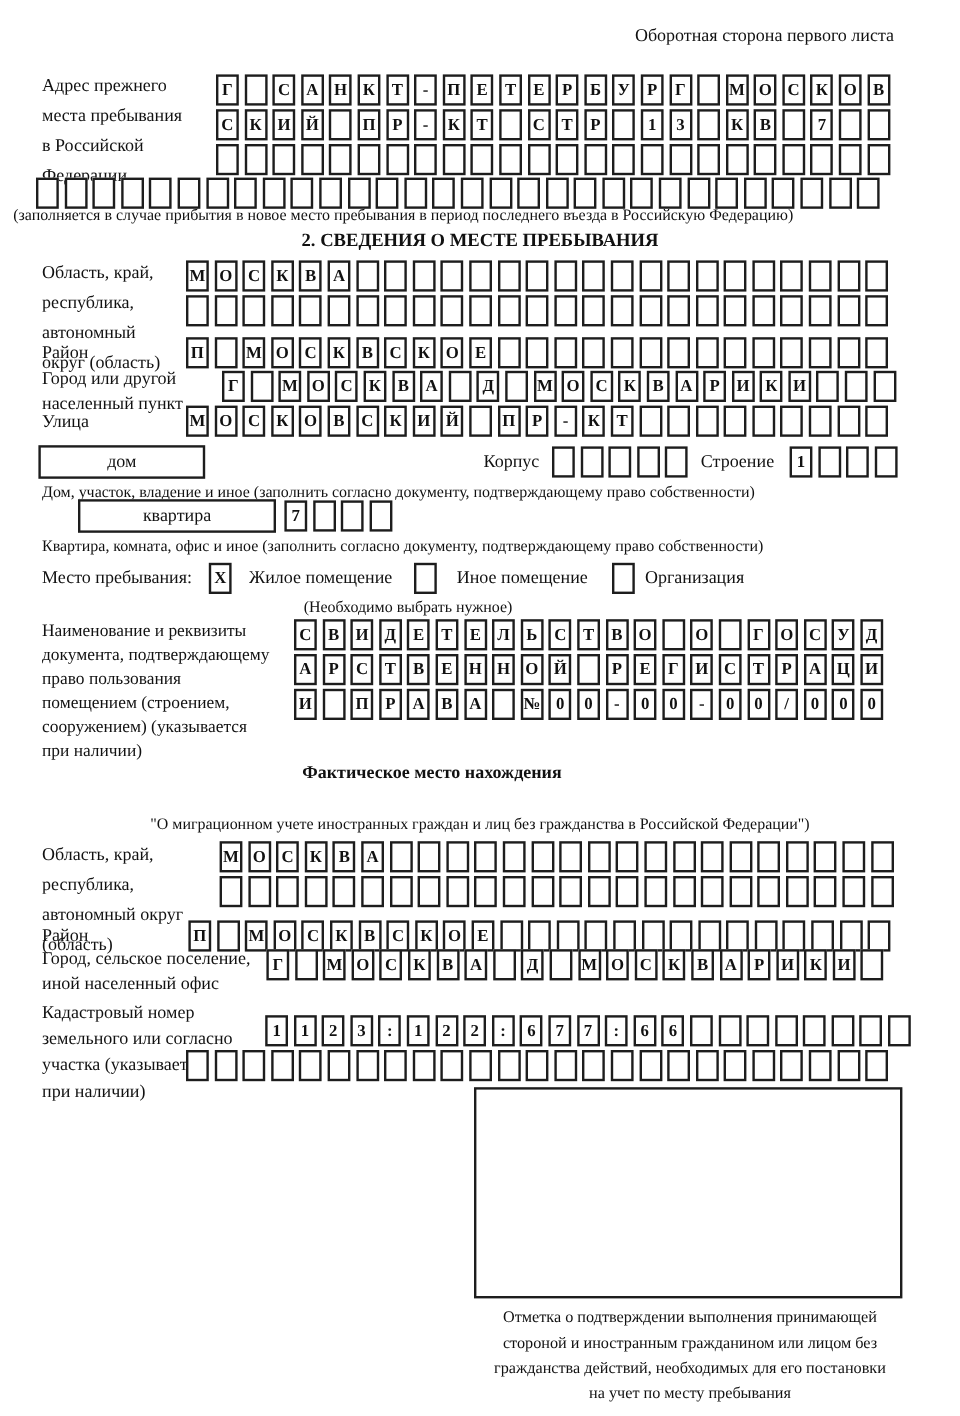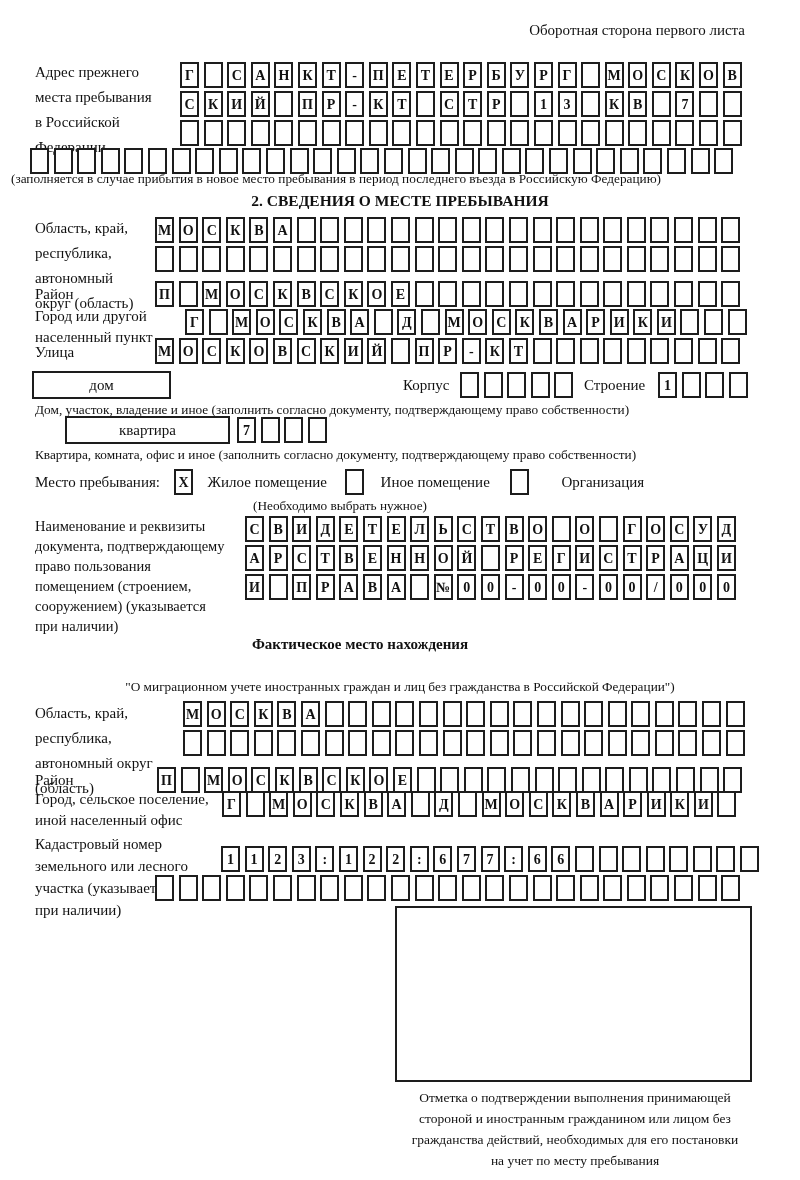--- a/index.html
+++ b/index.html
@@ -74,21 +74,21 @@
   <div class="abs cells" style="left:237px;top:417px;"><span class="cell">7</span><span class="cell"></span><span class="cell"></span><span class="cell"></span></div>
   <div class="abs caption" style="left:35px;top:447px;">Квартира, комната, офис и иное (заполнить согласно документу, подтверждающему право собственности)</div>
 
   <div class="abs" style="left:35px;top:469px;white-space:nowrap;">
     <span class="inlinetext">Место пребывания:</span>
     <span class="cells" style="display:inline-block;margin-left:10px;"><span class="cell">X</span></span>
     <span class="inlinetext" style="margin-left:6px;">Жилое помещение</span>
     <span class="cells" style="display:inline-block;margin-left:14px;"><span class="cell"></span></span>
     <span class="inlinetext" style="margin-left:8px;">Иное помещение</span>
     <span class="cells" style="display:inline-block;margin-left:16px;"><span class="cell"></span></span>
-    <span class="inlinetext" style="margin-left:24px;">Организация</span>
+    <span class="inlinetext" style="">Организация</span>
   </div>
   <div class="abs caption" style="left:180px;top:498px;width:320px;text-align:center;">(Необходимо выбрать нужное)</div>
 
   <div class="abs lbl lh20" style="left:35px;top:516px;font-size:14.5px;">
       <div>Наименование и реквизиты</div>
       <div>документа, подтверждающему</div>
       <div>право пользования</div>
       <div>помещением (строением,</div>
       <div>сооружением) (указывается</div>
       <div>при наличии)</div>
@@ -113,21 +113,21 @@
   <div class="abs cells" style="left:157px;top:767px;"><span class="cell">П</span><span class="cell"></span><span class="cell">М</span><span class="cell">О</span><span class="cell">С</span><span class="cell">К</span><span class="cell">В</span><span class="cell">С</span><span class="cell">К</span><span class="cell">О</span><span class="cell">Е</span><span class="cell"></span><span class="cell"></span><span class="cell"></span><span class="cell"></span><span class="cell"></span><span class="cell"></span><span class="cell"></span><span class="cell"></span><span class="cell"></span><span class="cell"></span><span class="cell"></span><span class="cell"></span><span class="cell"></span><span class="cell"></span></div>
 
   <div class="abs lbl" style="left:35px;top:789px;line-height:21px;">
       <div>Город, сельское поселение,</div>
       <div>иной населенный офис</div>
     </div>
   <div class="abs cells" style="left:222px;top:791px;"><span class="cell">Г</span><span class="cell"></span><span class="cell">М</span><span class="cell">О</span><span class="cell">С</span><span class="cell">К</span><span class="cell">В</span><span class="cell">А</span><span class="cell"></span><span class="cell">Д</span><span class="cell"></span><span class="cell">М</span><span class="cell">О</span><span class="cell">С</span><span class="cell">К</span><span class="cell">В</span><span class="cell">А</span><span class="cell">Р</span><span class="cell">И</span><span class="cell">К</span><span class="cell">И</span><span class="cell"></span></div>
 
   <div class="abs lbl lh22" style="left:35px;top:833px;">
       <div>Кадастровый номер</div>
-      <div>земельного или лесного</div>
+      <div>земельного или согласно</div>
       <div>участка (указывается</div>
       <div>при наличии)</div>
     </div>
   <div class="abs cells" style="left:221px;top:846px;"><span class="cell">1</span><span class="cell">1</span><span class="cell">2</span><span class="cell">3</span><span class="cell">:</span><span class="cell">1</span><span class="cell">2</span><span class="cell">2</span><span class="cell">:</span><span class="cell">6</span><span class="cell">7</span><span class="cell">7</span><span class="cell">:</span><span class="cell">6</span><span class="cell">6</span><span class="cell"></span><span class="cell"></span><span class="cell"></span><span class="cell"></span><span class="cell"></span><span class="cell"></span><span class="cell"></span><span class="cell"></span></div>
   <div class="abs cells" style="left:155px;top:875px;"><span class="cell"></span><span class="cell"></span><span class="cell"></span><span class="cell"></span><span class="cell"></span><span class="cell"></span><span class="cell"></span><span class="cell"></span><span class="cell"></span><span class="cell"></span><span class="cell"></span><span class="cell"></span><span class="cell"></span><span class="cell"></span><span class="cell"></span><span class="cell"></span><span class="cell"></span><span class="cell"></span><span class="cell"></span><span class="cell"></span><span class="cell"></span><span class="cell"></span><span class="cell"></span><span class="cell"></span><span class="cell"></span></div>
 
   <div class="abs markbox" style="left:395px;top:906px;width:357px;height:176px;"></div>
   <div class="abs caption center" style="left:375px;top:1087px;width:400px;white-space:normal;line-height:21px;font-size:13.5px;">
       <div>Отметка о подтверждении выполнения принимающей</div>
       <div>стороной и иностранным гражданином или лицом без</div>

